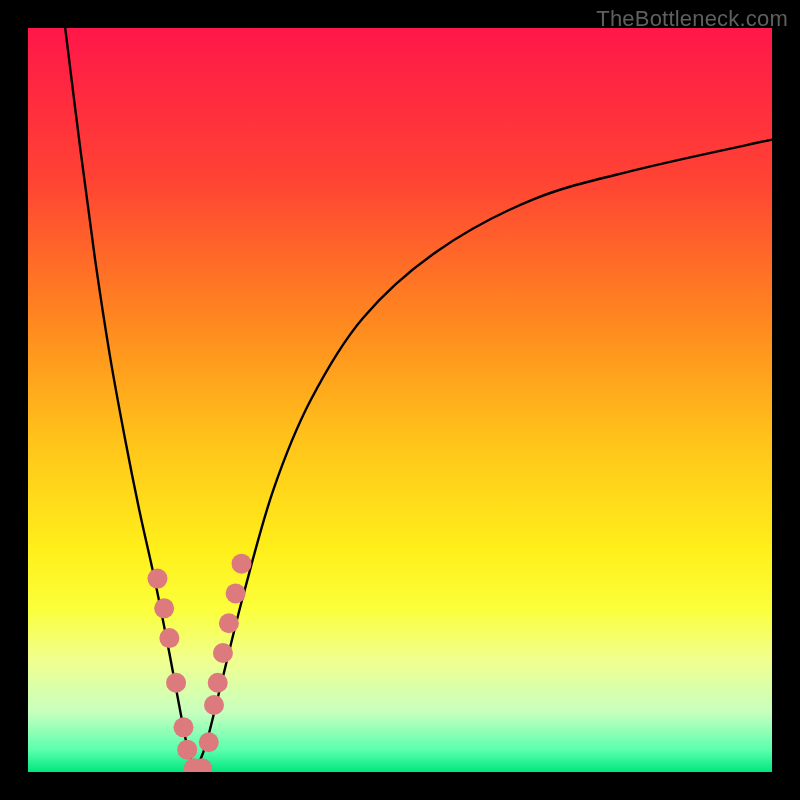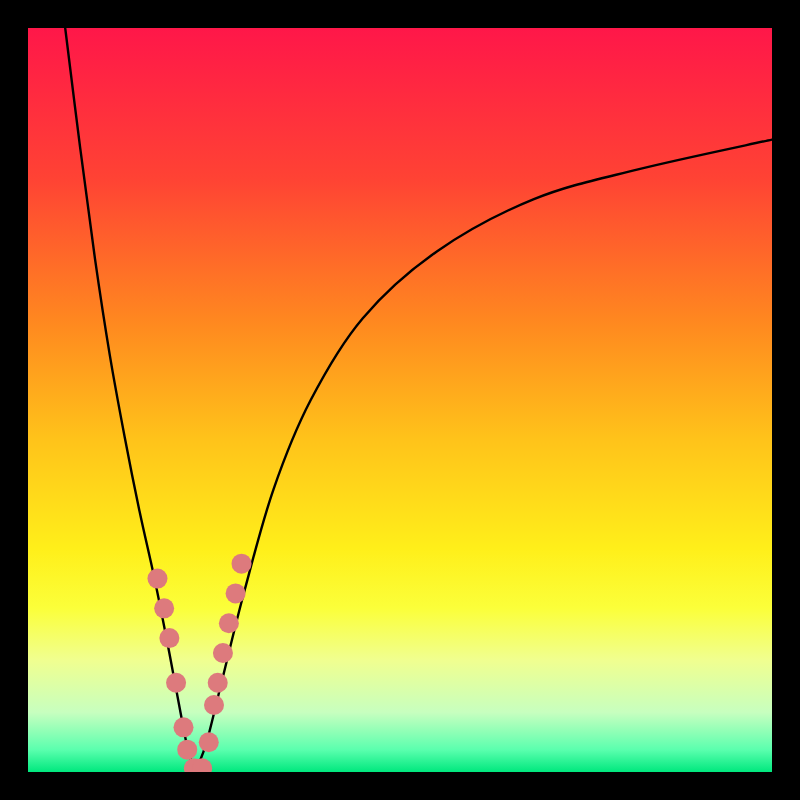--- a/index.html
+++ b/index.html
@@ -82,13 +82,14 @@
           <circle cx="180.79" cy="714.24" r="10" fill="#dd7a7d"></circle>
           <circle cx="186.00" cy="677.04" r="10" fill="#dd7a7d"></circle>
           <circle cx="189.72" cy="654.72" r="10" fill="#dd7a7d"></circle>
           <circle cx="194.93" cy="624.96" r="10" fill="#dd7a7d"></circle>
           <circle cx="200.88" cy="595.20" r="10" fill="#dd7a7d"></circle>
           <circle cx="207.58" cy="565.44" r="10" fill="#dd7a7d"></circle>
           <circle cx="213.53" cy="535.68" r="10" fill="#dd7a7d"></circle>
         </g>
     </svg>
   </div>
+  <div class="watermark">TheBottleneck.com</div>
 </div>
 
 </body></html>

